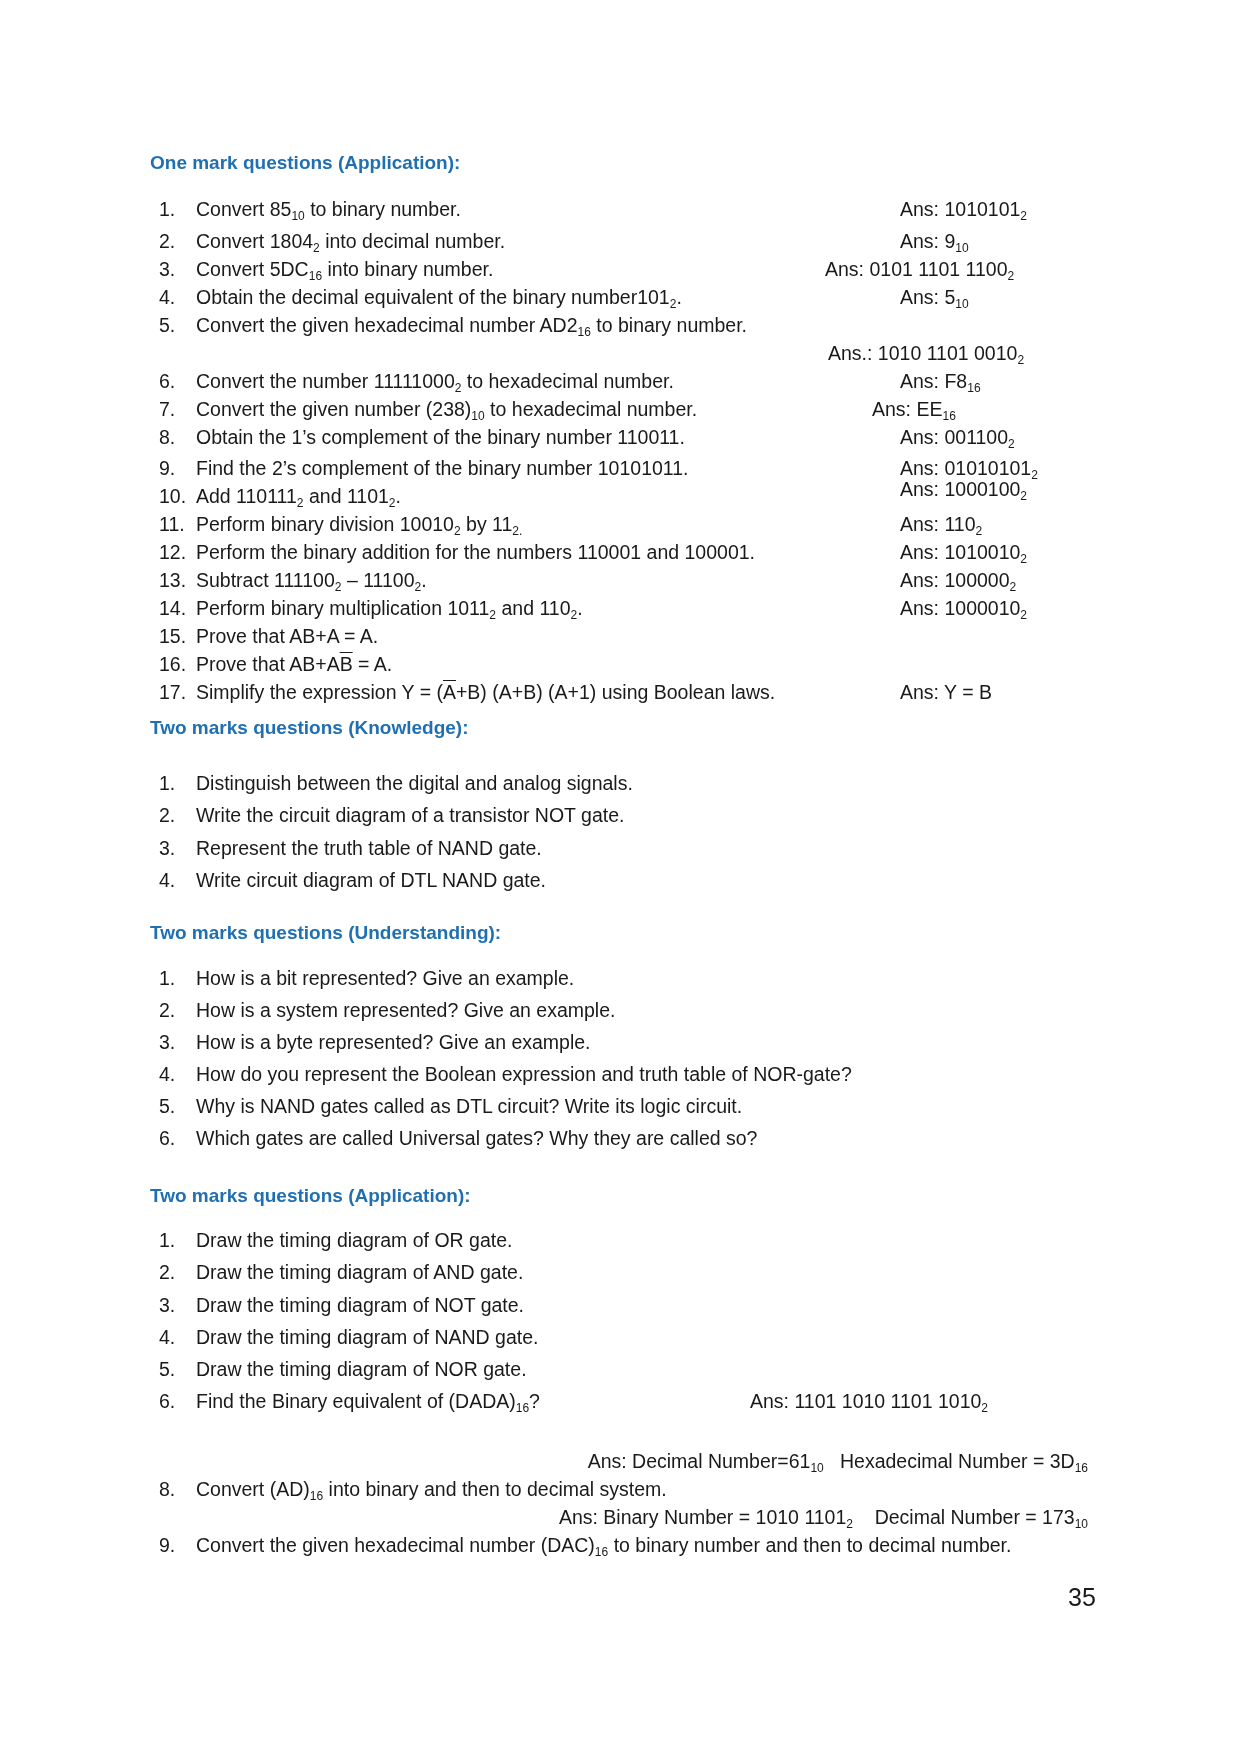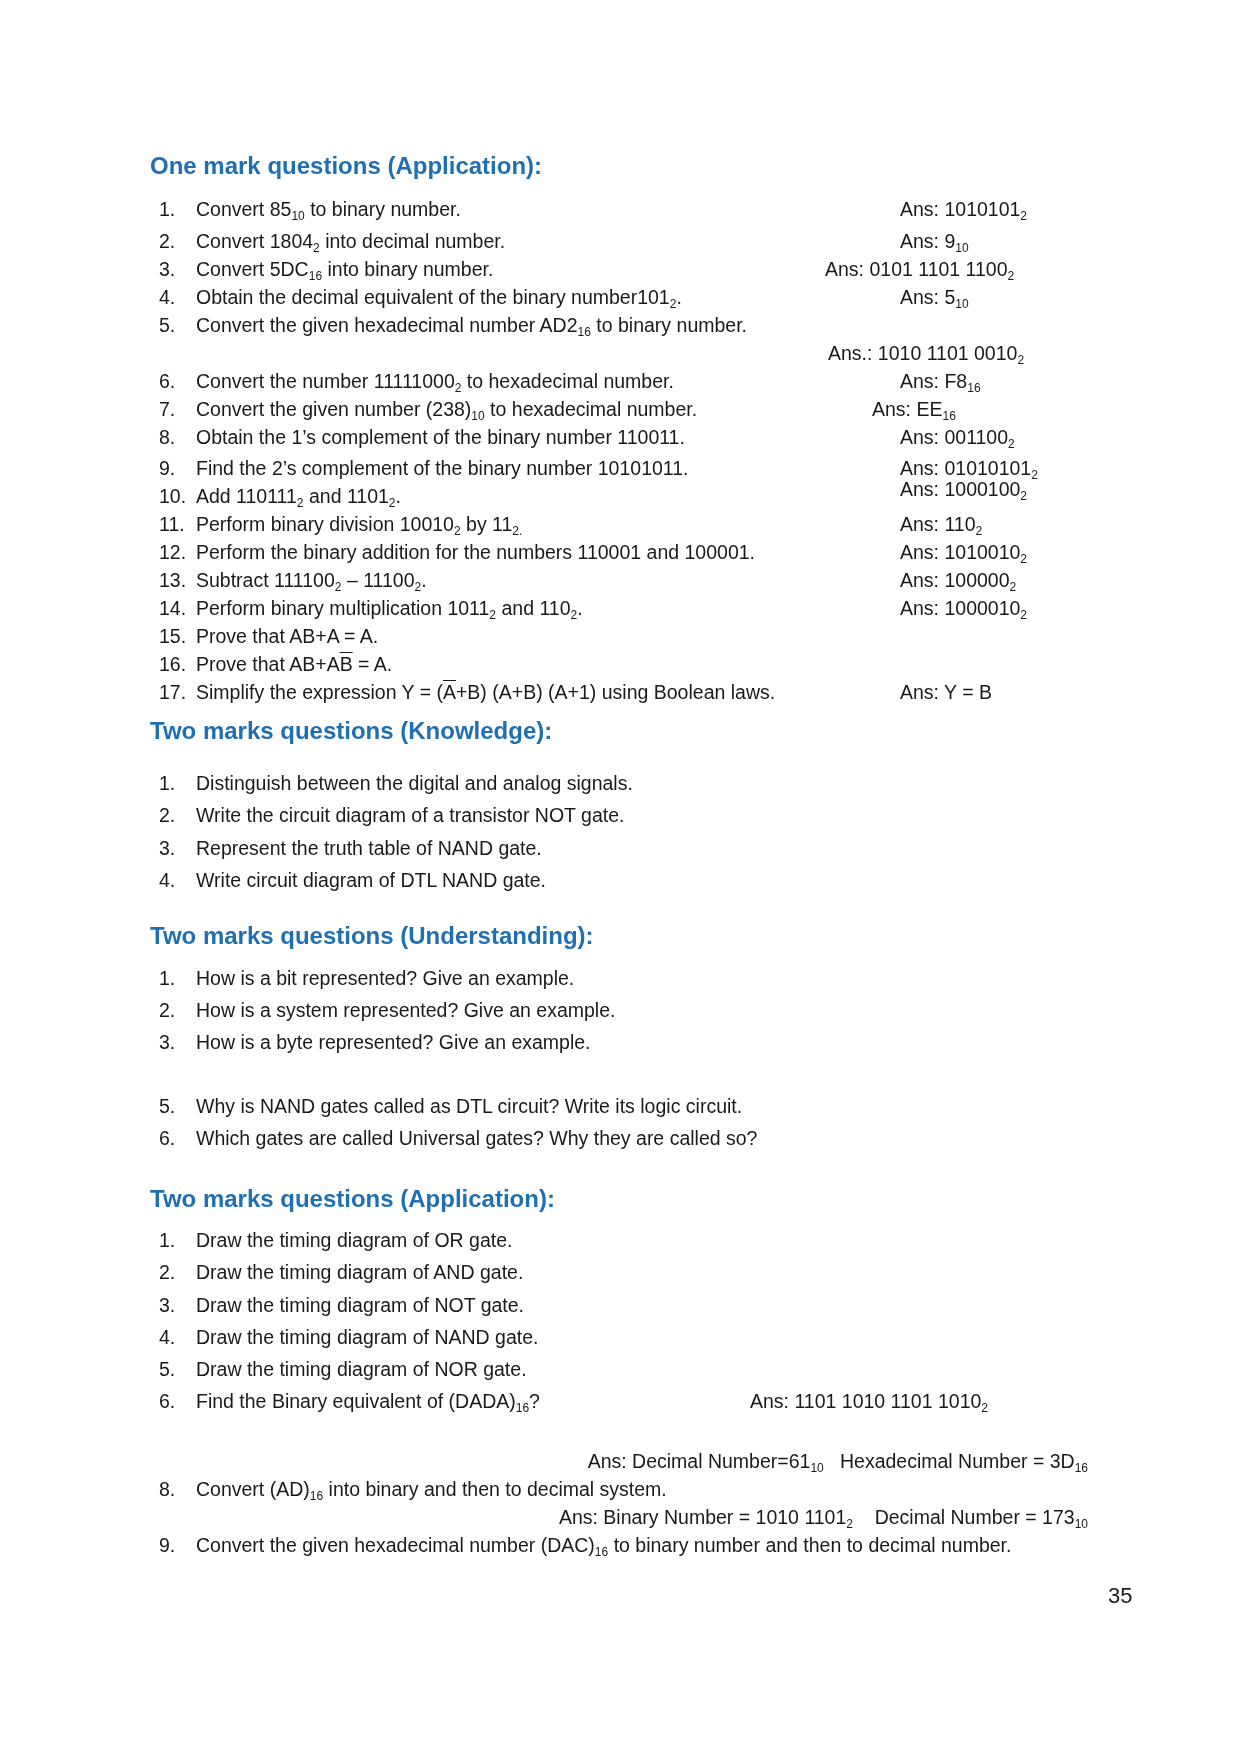--- a/index.html
+++ b/index.html
@@ -1,24 +1,24 @@
 <!DOCTYPE html>
 <html><head>
   <meta charset="utf-8">
   <style>
     html, body { margin: 0; padding: 0; background: #ffffff; }
     body { width: 1241px; height: 1754px; position: relative; font-family: "Liberation Sans", sans-serif; color: #1a1a1a; }
     .page { position: absolute; left: 0; top: 0; width: 1241px; height: 1754px; }
-    .heading { position: absolute; left: 150px; font-size: 24px; font-weight: bold; color: #1f6fb2; white-space: nowrap; }
+    .heading { position: absolute; left: 150px; font-size: 19px; font-weight: bold; color: #1f6fb2; white-space: nowrap; }
     .line { position: absolute; left: 159px; font-size: 19.5px; white-space: nowrap; line-height: 1; }
     .num { display: inline-block; width: 37px; }
     .ans { position: absolute; font-size: 19.5px; white-space: nowrap; line-height: 1; }
     sub { font-size: 12px; vertical-align: -4px; line-height: 0; }
     .ov { text-decoration: overline; }
-    .pagenum { position: absolute; left: 1108px; top: 1583px; font-size: 22px; }
+    .pagenum { position: absolute; left: 1068px; top: 1583px; font-size: 25px; }
   </style>
 </head>
 <body>
 
 <div class="page">
 
   <div class="heading" style="top:152px">One mark questions (Application):</div>
 
   <div class="line" style="top:200px"><span class="num">1.</span><span>Convert 85</span><sub>10</sub><span> to binary number.</span></div>
   <div class="ans" style="top:200px;left:900px"><span>Ans: 1010101</span><sub>2</sub></div>
@@ -72,20 +72,21 @@
   <div class="heading" style="top:717px">Two marks questions (Knowledge):</div>
   <div class="line" style="top:774px"><span class="num">1.</span><span>Distinguish between the digital and analog signals.</span></div>
   <div class="line" style="top:806px"><span class="num">2.</span><span>Write the circuit diagram of a transistor NOT gate.</span></div>
   <div class="line" style="top:839px"><span class="num">3.</span><span>Represent the truth table of NAND gate.</span></div>
   <div class="line" style="top:871px"><span class="num">4.</span><span>Write circuit diagram of DTL NAND gate.</span></div>
 
   <div class="heading" style="top:922px">Two marks questions (Understanding):</div>
   <div class="line" style="top:969px"><span class="num">1.</span><span>How is a bit represented? Give an example.</span></div>
   <div class="line" style="top:1001px"><span class="num">2.</span><span>How is a system represented? Give an example.</span></div>
   <div class="line" style="top:1033px"><span class="num">3.</span><span>How is a byte represented? Give an example.</span></div>
+  <div class="line" style="top:1065px"><span class="num">4.</span><span>How do you represent the Boolean expression and truth table of NOR-gate?</span></div>
   <div class="line" style="top:1097px"><span class="num">5.</span><span>Why is NAND gates called as DTL circuit? Write its logic circuit.</span></div>
   <div class="line" style="top:1129px"><span class="num">6.</span><span>Which gates are called Universal gates? Why they are called so?</span></div>
 
   <div class="heading" style="top:1185px">Two marks questions (Application):</div>
   <div class="line" style="top:1231px"><span class="num">1.</span><span>Draw the timing diagram of OR gate.</span></div>
   <div class="line" style="top:1263px"><span class="num">2.</span><span>Draw the timing diagram of AND gate.</span></div>
   <div class="line" style="top:1296px"><span class="num">3.</span><span>Draw the timing diagram of NOT gate.</span></div>
   <div class="line" style="top:1328px"><span class="num">4.</span><span>Draw the timing diagram of NAND gate.</span></div>
   <div class="line" style="top:1360px"><span class="num">5.</span><span>Draw the timing diagram of NOR gate.</span></div>
 

